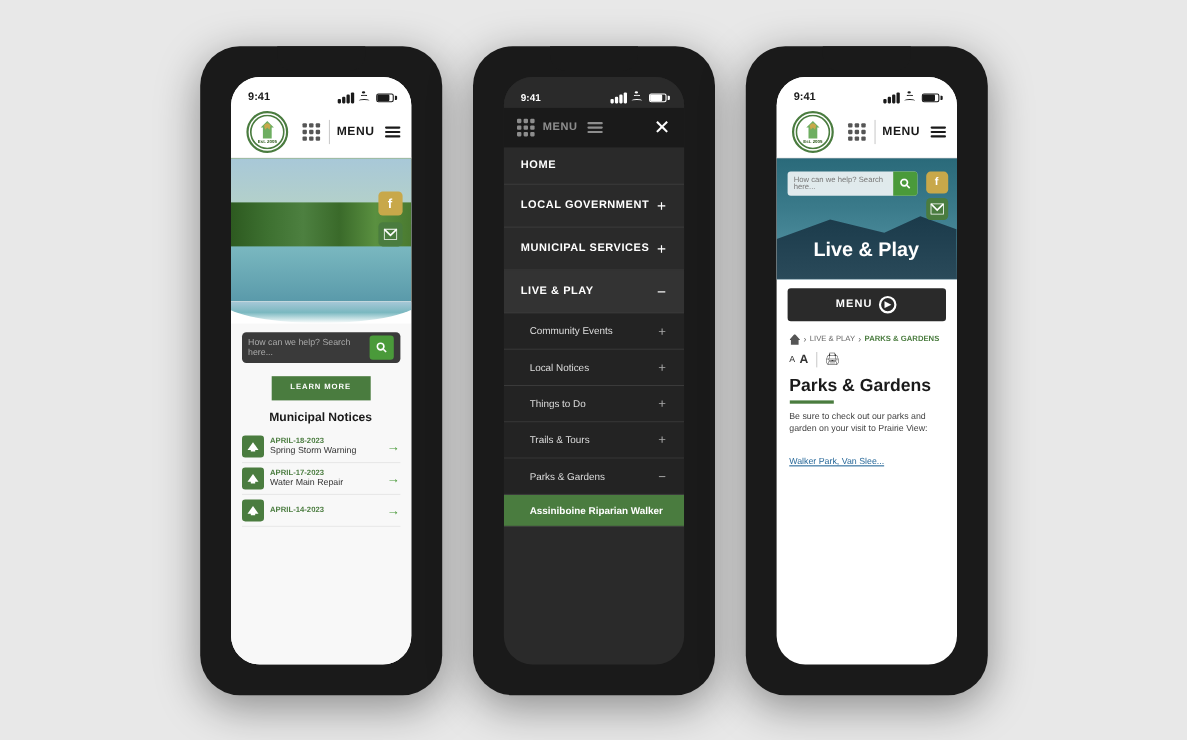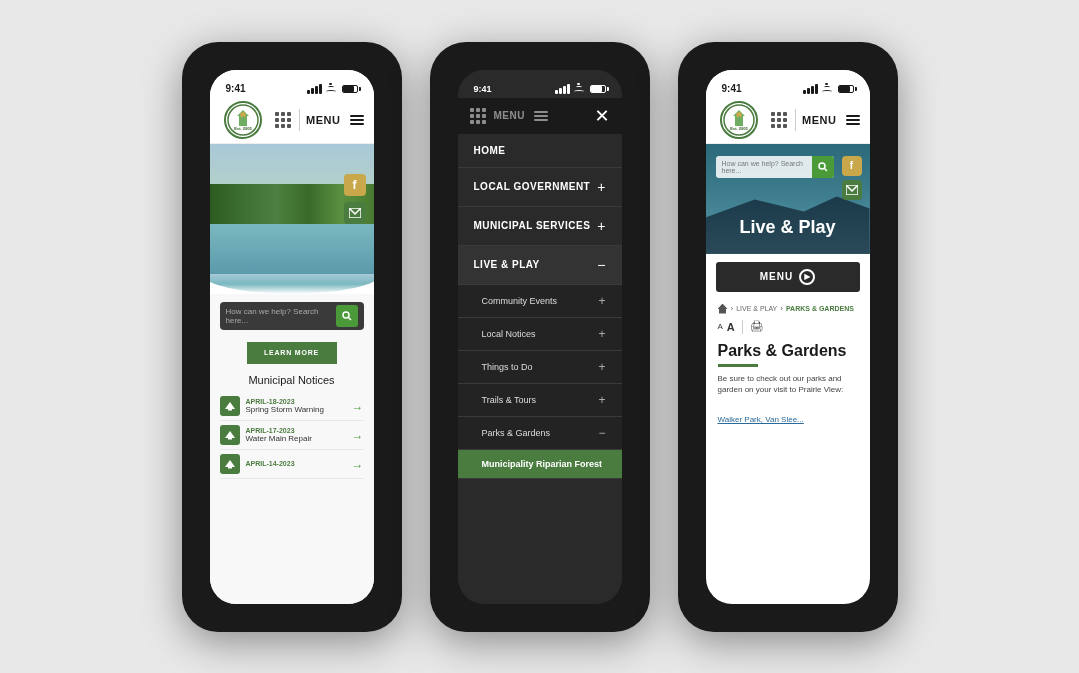--- a/index.html
+++ b/index.html
@@ -305,21 +305,21 @@
       cursor: pointer;
       text-transform: uppercase;
     }
 
     .notices-section {
       padding: 4px 10px;
     }
 
     .notices-title {
       font-size: 11px;
-      font-weight: 400;
+      font-weight: 700;
       color: #1a1a1a;
       text-align: center;
       margin-bottom: 6px;
     }
 
     .notice-item {
       display: flex;
       align-items: center;
       gap: 6px;
       padding: 4px 0;
@@ -777,21 +777,21 @@
           <span class="submenu-item-label">Trails &amp; Tours</span>
           <span style="color:#aaa;font-size:12px;">+</span>
         </div>
 
         <div class="submenu-item">
           <span class="submenu-item-label">Parks &amp; Gardens</span>
           <span style="color:#aaa;font-size:12px;">−</span>
         </div>
 
         <div class="submenu-item highlighted">
-          <span class="submenu-item-label">Municipality Riparian Forest</span>
+          <span class="submenu-item-label">Assiniboine Riparian Walker</span>
         </div>
 
       </div>
     </div>
   </div>
 
   <div class="phone">
     <div class="notch"></div>
     <div class="phone-inner">
 

